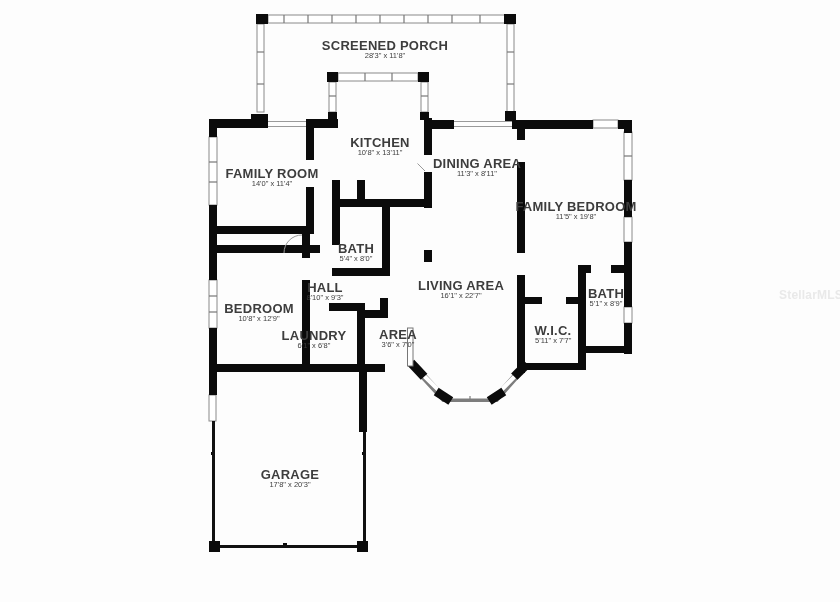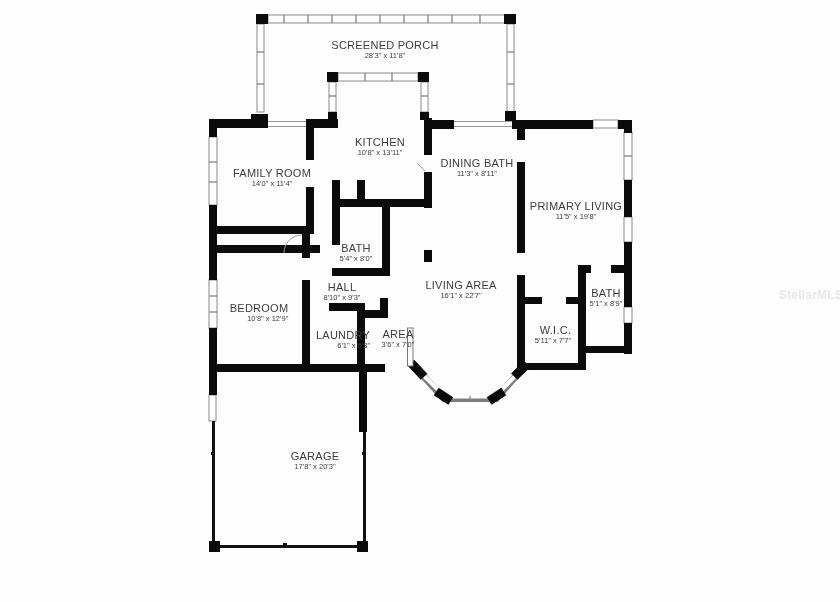--- a/index.html
+++ b/index.html
@@ -7,21 +7,21 @@
   .stage{
     position:relative;width:840px;height:602px;background:#fdfdfd;overflow:hidden;
     font-family:"Liberation Sans","DejaVu Sans",sans-serif;
   }
   .plan-svg{position:absolute;left:0;top:0;}
   .labels-layer{position:absolute;left:0;top:0;width:840px;height:602px;pointer-events:none;}
   .room-label{
     position:absolute;transform:translate(-50%,-50%);text-align:center;
     color:#3d3d3d;white-space:nowrap;line-height:9.5px;
   }
-  .room-label .rname{display:block;font-size:11px;font-weight:400;letter-spacing:.25px;}
+  .room-label .rname{display:block;font-size:13px;font-weight:700;letter-spacing:.25px;}
   .room-label .rdims{display:block;font-size:7.5px;font-weight:400;margin-top:.5px;}
   .watermark{
     position:absolute;left:779px;top:288px;font-size:12px;font-weight:700;
     color:#e9e9e9;letter-spacing:.2px;user-select:none;
   }
 </style>
 </head>
 <body>
 
 <div class="stage">
@@ -180,63 +180,63 @@
   <div class="labels-layer">
       <div class="room-label" style="left: 385px; top: 51px;">
         <span class="rname">SCREENED PORCH</span>
         <span class="rdims">28'3" x 11'8"</span>
       </div>
       <div class="room-label" style="left: 380px; top: 148px;">
         <span class="rname">KITCHEN</span>
         <span class="rdims">10'8" x 13'11"</span>
       </div>
       <div class="room-label" style="left: 477px; top: 169px;">
-        <span class="rname">DINING BATH</span>
+        <span class="rname">DINING AREA</span>
         <span class="rdims">11'3" x 8'11"</span>
       </div>
       <div class="room-label" style="left: 272px; top: 179px;">
         <span class="rname">FAMILY ROOM</span>
         <span class="rdims">14'0" x 11'4"</span>
       </div>
       <div class="room-label" style="left: 576px; top: 212px;">
-        <span class="rname">PRIMARY LIVING</span>
+        <span class="rname">FAMILY BEDROOM</span>
         <span class="rdims">11'5" x 19'8"</span>
       </div>
       <div class="room-label" style="left: 356px; top: 254px;">
         <span class="rname">BATH</span>
         <span class="rdims">5'4" x 8'0"</span>
       </div>
-      <div class="room-label" style="left: 325px; top: 293px; margin-left: 17px;">
+      <div class="room-label" style="left: 325px; top: 293px;">
         <span class="rname">HALL</span>
         <span class="rdims">8'10" x 9'3"</span>
       </div>
       <div class="room-label" style="left: 461px; top: 291px;">
         <span class="rname">LIVING AREA</span>
         <span class="rdims">16'1" x 22'7"</span>
       </div>
-      <div class="room-label" style="left: 259px; top: 314px; text-align: right;">
+      <div class="room-label" style="left: 259px; top: 314px;">
         <span class="rname">BEDROOM</span>
         <span class="rdims">10'8" x 12'9"</span>
       </div>
       <div class="room-label" style="left: 606px; top: 299px;">
         <span class="rname">BATH</span>
         <span class="rdims">5'1" x 8'9"</span>
       </div>
       <div class="room-label" style="left: 553px; top: 336px; text-align: right;">
         <span class="rname">W.I.C.</span>
         <span class="rdims">5'11" x 7'7"</span>
       </div>
-      <div class="room-label" style="left: 343px; top: 341px; text-align: right;">
+      <div class="room-label" style="left: 314px; top: 341px;">
         <span class="rname">LAUNDRY</span>
         <span class="rdims">6'1" x 6'8"</span>
       </div>
       <div class="room-label" style="left: 398px; top: 340px;">
         <span class="rname">AREA</span>
         <span class="rdims">3'6" x 7'0"</span>
       </div>
-      <div class="room-label" style="left: 290px; top: 462px; margin-left: 25px;">
+      <div class="room-label" style="left: 290px; top: 480px;">
         <span class="rname">GARAGE</span>
         <span class="rdims">17'8" x 20'3"</span>
       </div>
     </div>
 
   <div class="watermark">StellarMLS</div>
 </div>
 
 </body></html>

